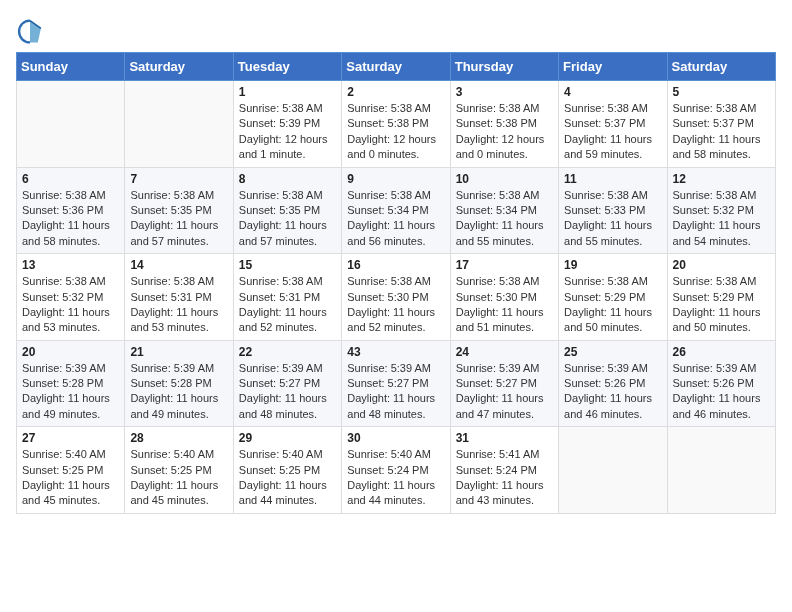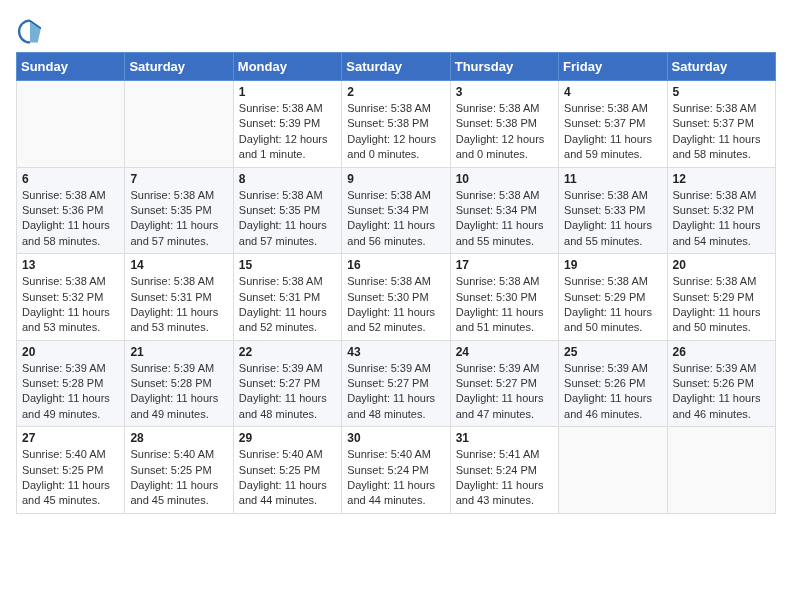--- a/index.html
+++ b/index.html
@@ -111,21 +111,21 @@
     <div class="month-title"></div>
     <div class="location-title"></div>
   </div>
 </div>
 
 <table class="calendar">
   <thead>
     <tr>
     <th>Sunday</th>
         <th>Saturday</th>
-        <th>Monday</th>
+        <th>Tuesday</th>
         <th>Saturday</th>
         <th>Thursday</th>
         <th>Friday</th>
         <th>Saturday</th>
       </tr>
   </thead>
   <tbody id="calendar-body">
   <tr>
         <td class="empty-cell"></td>
         <td class="empty-cell"></td>

